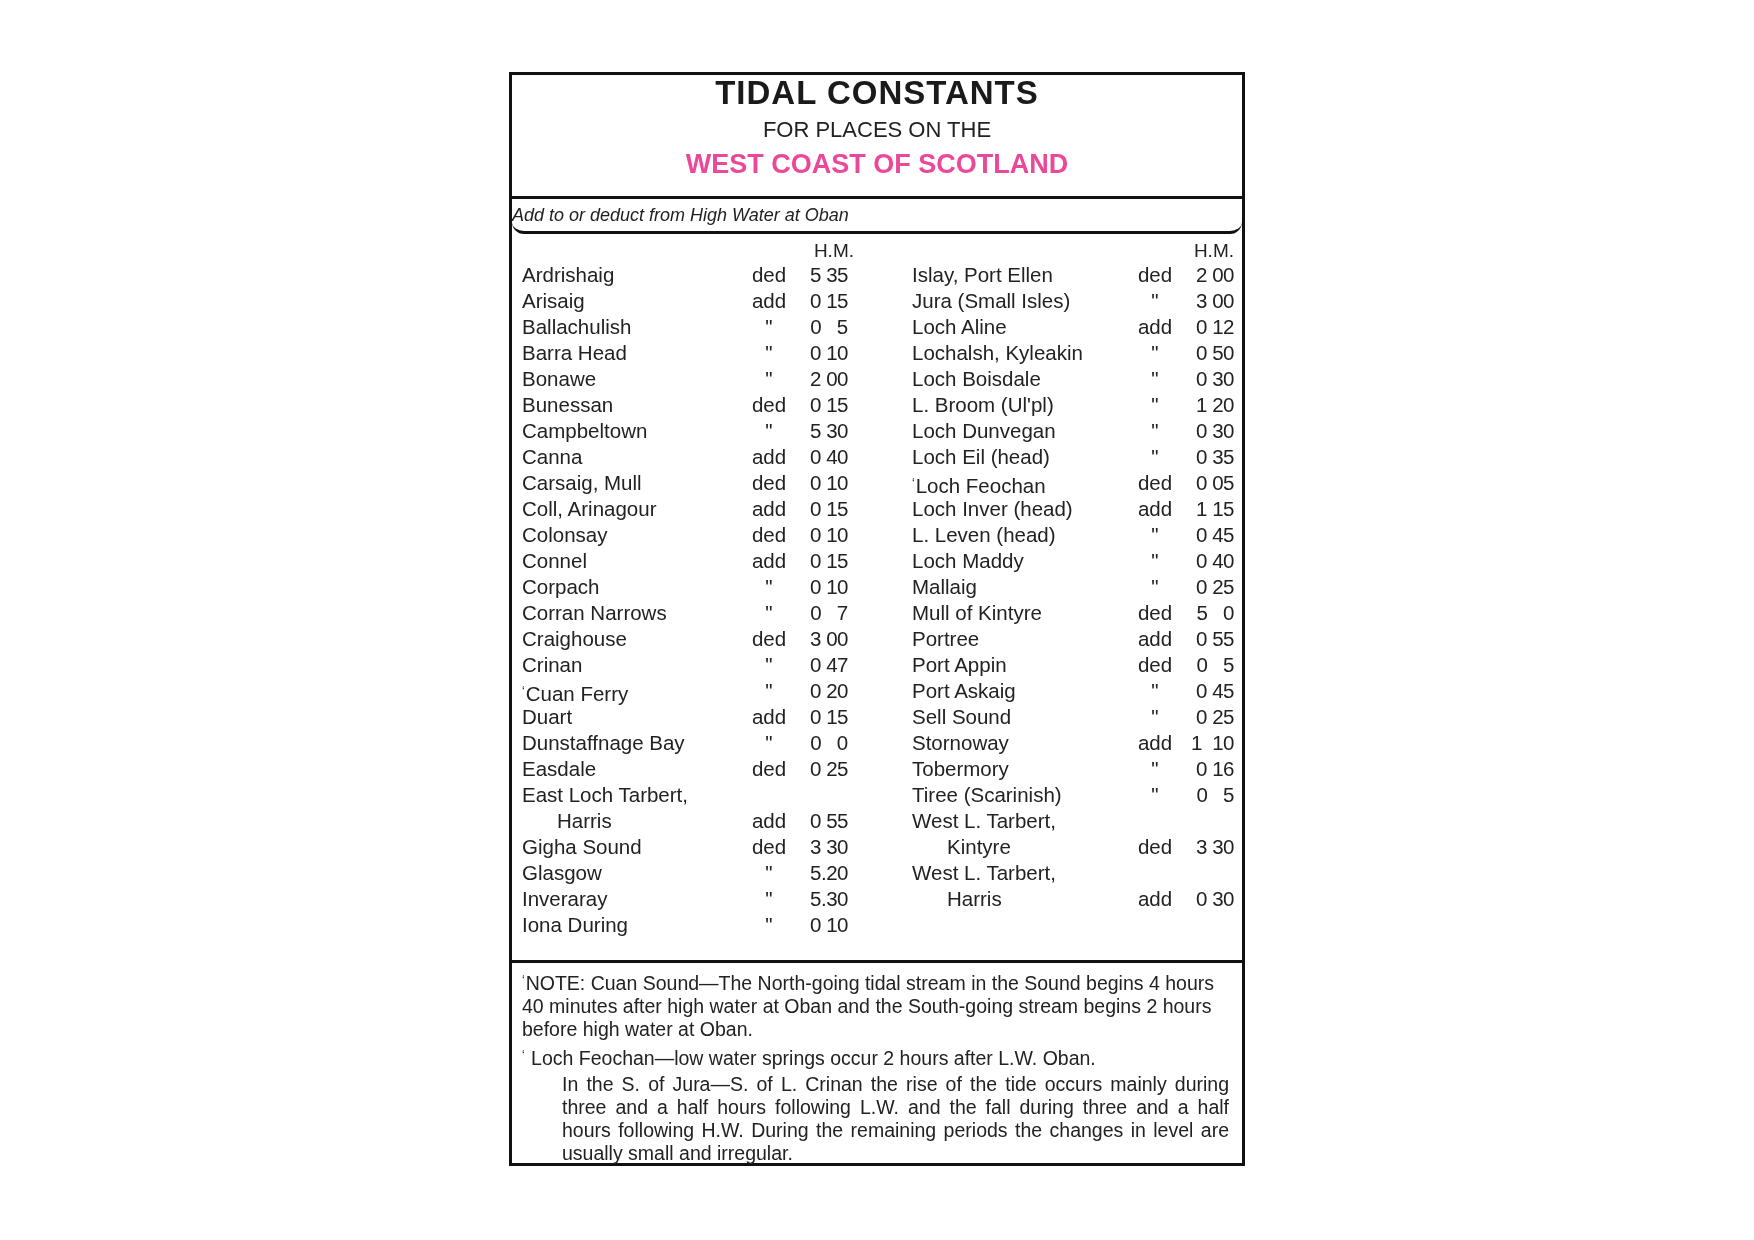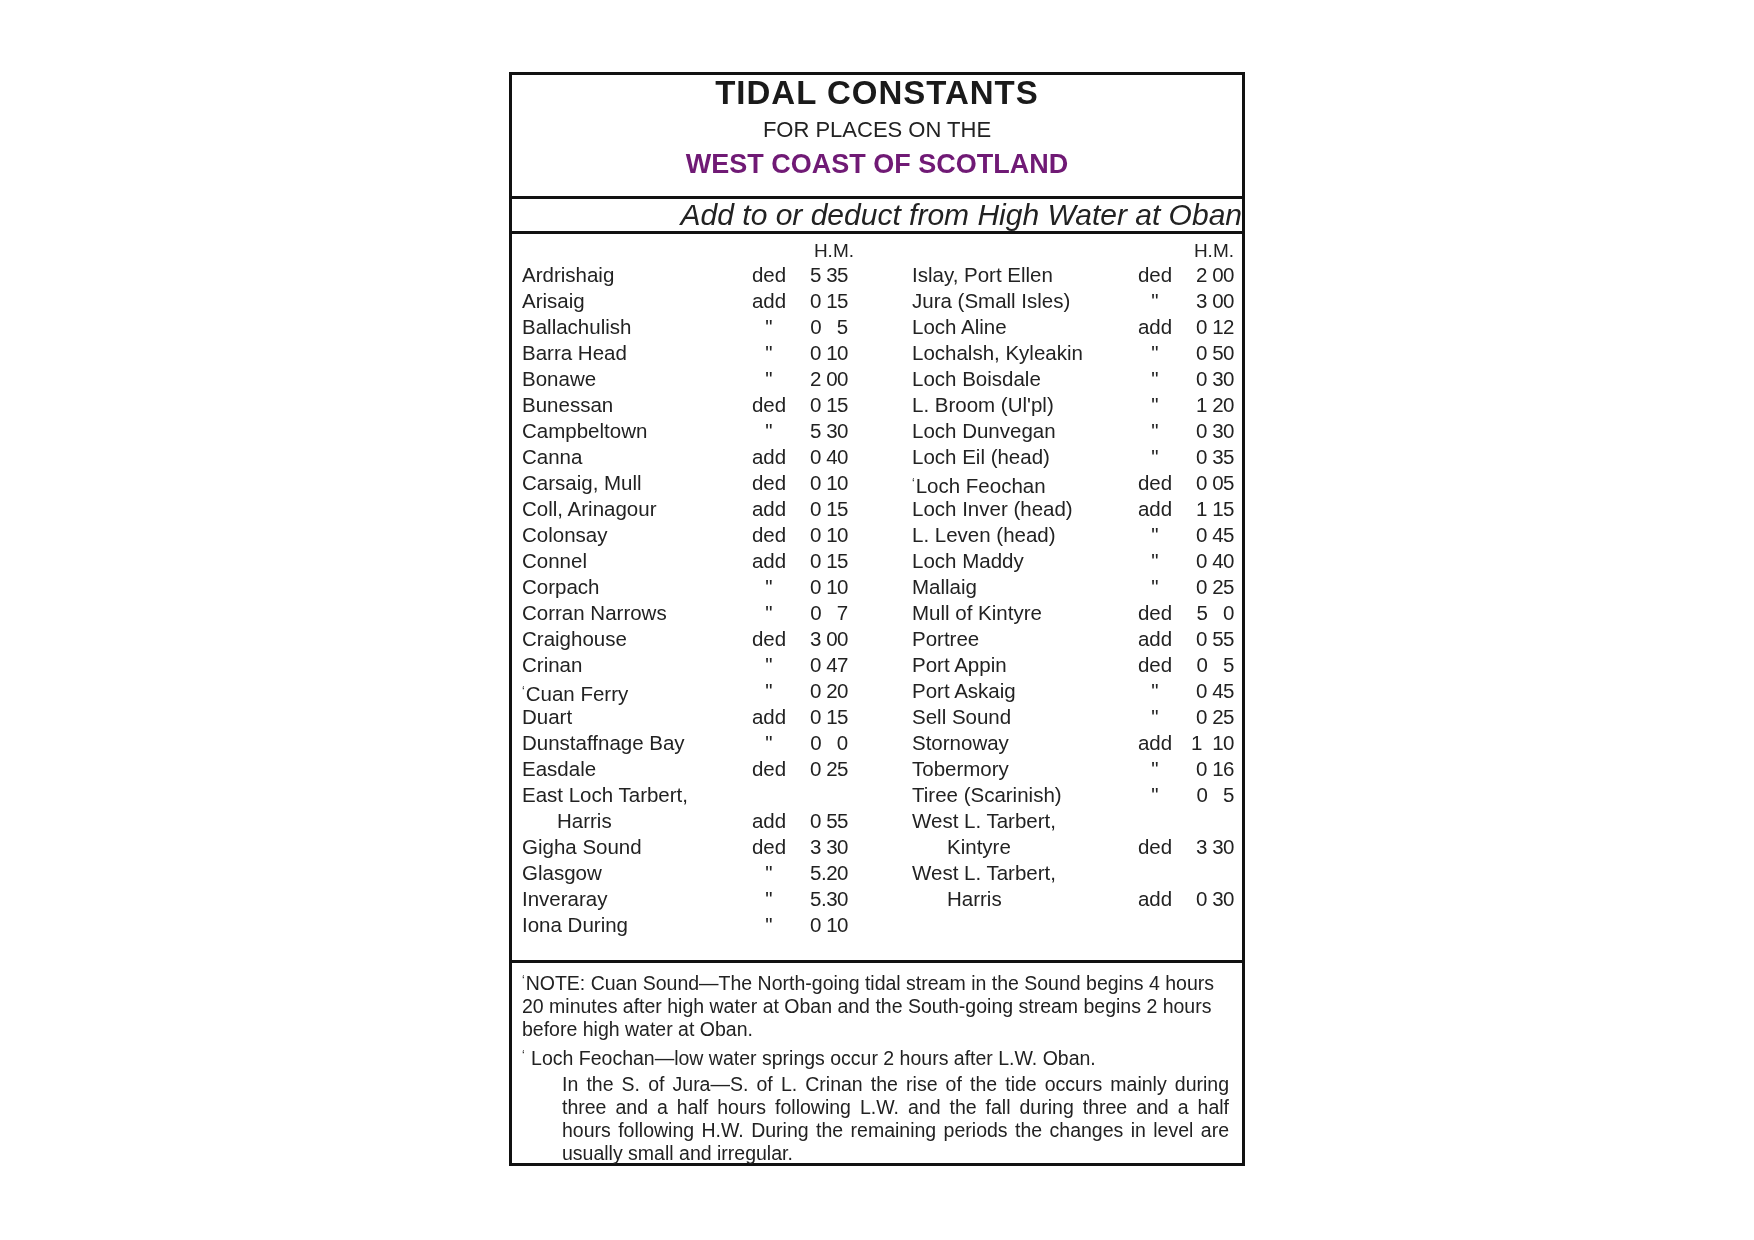--- a/index.html
+++ b/index.html
@@ -3,22 +3,22 @@
 <meta charset="utf-8">
 <style>
   html, body { margin: 0; padding: 0; background: #ffffff; }
   body { width: 1754px; height: 1240px; position: relative; overflow: hidden;
          font-family: "Liberation Sans", sans-serif; color: #222; }
   .panel { position: absolute; left: 509px; top: 72px; width: 730px; height: 1088px;
            border: 3px solid #111; background: #fff; box-sizing: content-box; }
   .title-block { height: 121px; border-bottom: 3px solid #111; text-align: center; }
   .title { font-size: 33px; font-weight: bold; letter-spacing: 1px; line-height: 36px; color: #1a1a1a; }
   .pre { font-size: 22px; line-height: 26px; margin-top: 6px; color: #222; }
-  .region { font-size: 27px; font-weight: bold; line-height: 30px; margin-top: 6px; color: #701a75; }
-  .instr { height: 32px; border-bottom: 3px solid #111; text-align: right; font-style: italic; font-size: 30px; line-height: 32px; color: #222; }
+  .region { font-size: 27px; font-weight: bold; line-height: 30px; margin-top: 6px; color: #ec4899; }
+  .instr { height: 32px; border-bottom: 3px solid #111; text-align: left; font-style: italic; font-size: 18px; line-height: 32px; color: #222; border-radius: 12px; }
   .table { position: relative; height: 726px; border-bottom: 3px solid #111; }
   .col { position: absolute; top: 6px; }
   .col.left { left: 10px; width: 340px; }
   .col.right { left: 400px; width: 322px; }
   .hm { height: 22px; font-size: 19px; line-height: 22px; text-align: right; }
   .col.left .hm { padding-right: 0; width: 332px; }
   .col.right .hm { width: 322px; }
   .row { position: relative; height: 26px; font-size: 20.5px; line-height: 26px; white-space: nowrap; }
   .row .place { position: absolute; left: 0; }
   .row .place.indent { left: 35px; }
@@ -303,17 +303,17 @@
         </div>
         <div class="row">
           <span class="place indent"><span>Harris</span></span>
           <span class="dir">add</span>
           <span class="time" style="white-space: pre;">0 30</span>
         </div>
       </div>
   </div>
 
   <div class="notes" id="notes">
-      <p><sup class="mark">‘</sup><span>NOTE: Cuan Sound—The North-going tidal stream in the Sound begins 4 hours 20 minutes after high water at Oban and the South-going stream begins 2 hours before high water at Oban.</span></p>
+      <p><sup class="mark">‘</sup><span>NOTE: Cuan Sound—The North-going tidal stream in the Sound begins 4 hours 40 minutes after high water at Oban and the South-going stream begins 2 hours before high water at Oban.</span></p>
       <p><sup class="mark">‘</sup><span> Loch Feochan—low water springs occur 2 hours after L.W. Oban.</span></p>
       <p class="just"><span>In the S. of Jura—S. of L. Crinan the rise of the tide occurs mainly during three and a half hours following L.W. and the fall during three and a half hours following H.W. During the remaining periods the changes in level are usually small and irregular.</span></p>
     </div>
 </div>
 
 </body></html>

